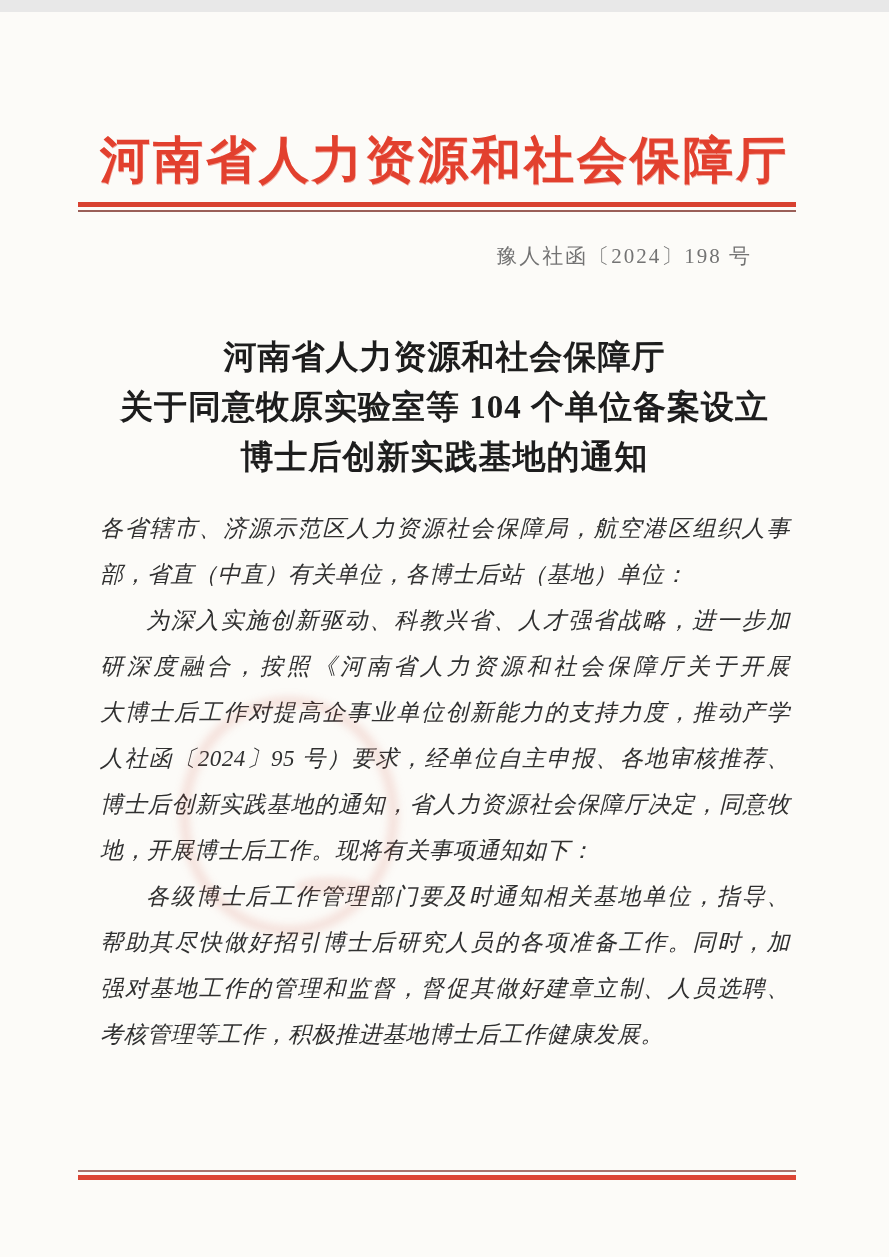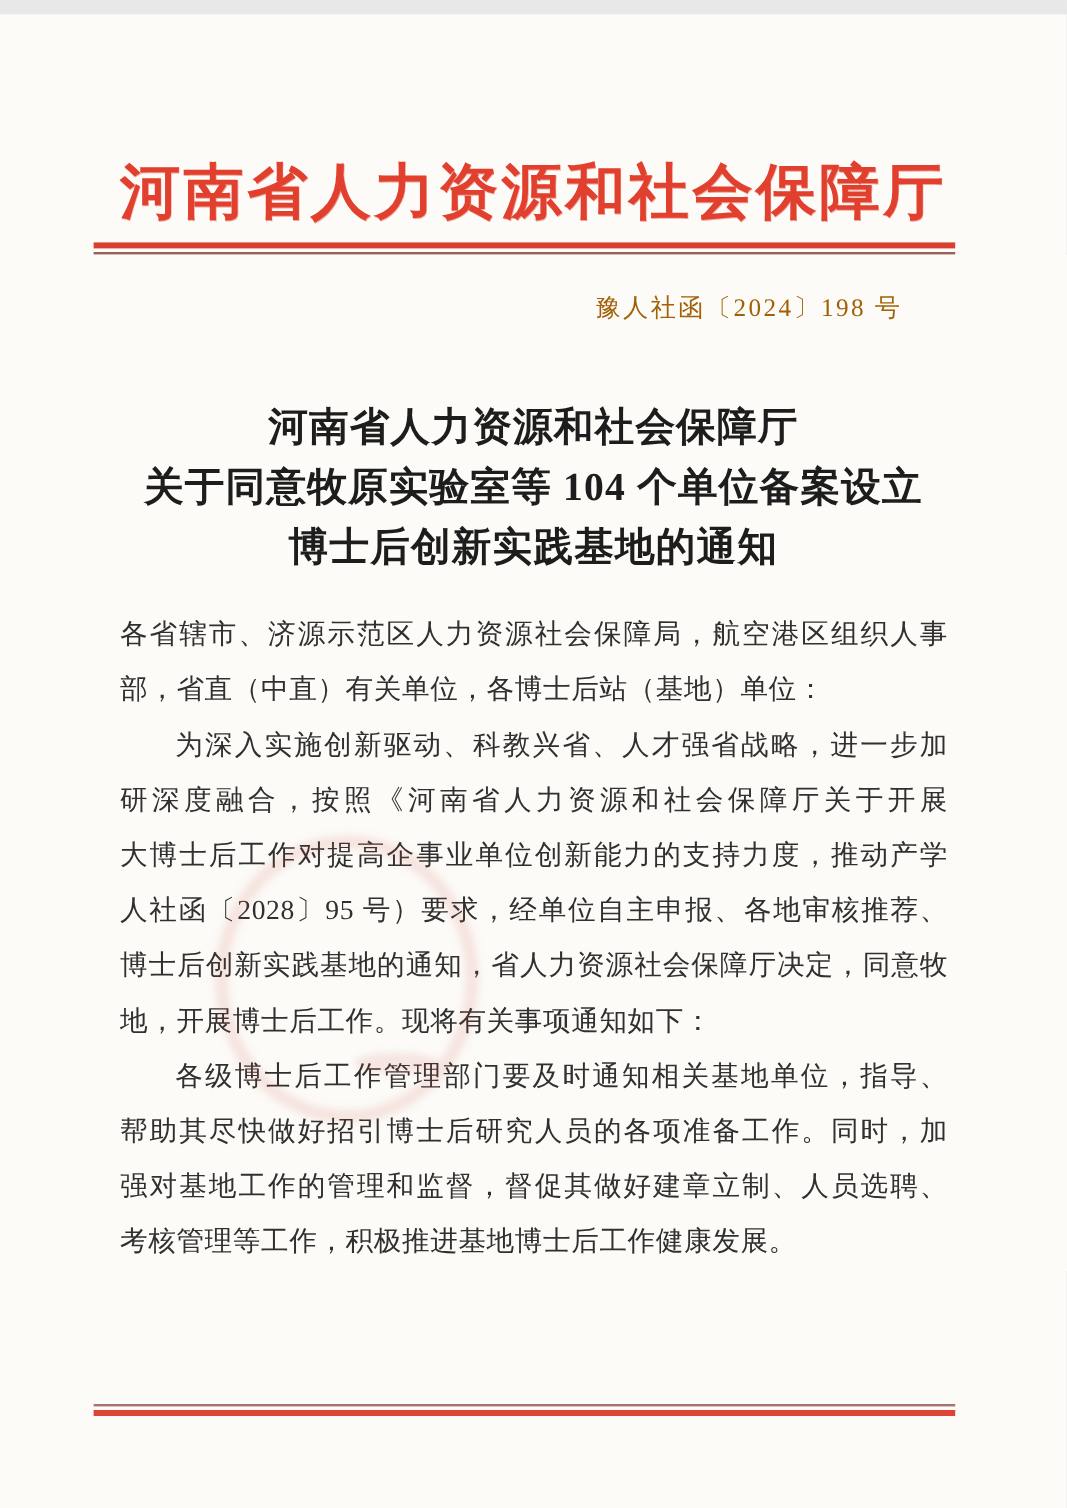--- a/index.html
+++ b/index.html
@@ -44,21 +44,21 @@
   }
   
   .doc-number {
     position: absolute;
     top: 230px;
     left: 78px;
     width: 674px;
     text-align: right;
     font-size: 21px;
     letter-spacing: 2px;
-    color: #a16207;
+    color: #737373;
   }
   
   .title-block {
     position: absolute;
     top: 320px;
     left: 44px;
     right: 44px;
     text-align: center;
     font-size: 33px;
     font-weight: bold;
@@ -74,20 +74,21 @@
     width: 690px;
     font-size: 23px;
     line-height: 46px;
     color: #303030;
     letter-spacing: 0.5px;
   }
   .body-line {
     text-align: justify;
     text-align-last: justify;
     white-space: nowrap;
+    font-style: italic;
   }
   .body-line.last {
     text-align-last: left;
   }
   .body-line.indent {
     padding-left: 46px;
   }
   
   .seal-bleed {
     position: absolute;
@@ -141,21 +142,21 @@
 
   <div class="body-block">
       <div class="paragraph">
         <div class="body-line">各省辖市、济源示范区人力资源社会保障局，航空港区组织人事</div>
         <div class="body-line last">部，省直（中直）有关单位，各博士后站（基地）单位：</div>
       </div>
       <div class="paragraph">
         <div class="body-line indent">为深入实施创新驱动、科教兴省、人才强省战略，进一步加</div>
         <div class="body-line">研深度融合，按照《河南省人力资源和社会保障厅关于开展</div>
         <div class="body-line">大博士后工作对提高企事业单位创新能力的支持力度，推动产学</div>
-        <div class="body-line">人社函〔2028〕95 号）要求，经单位自主申报、各地审核推荐、</div>
+        <div class="body-line">人社函〔2024〕95 号）要求，经单位自主申报、各地审核推荐、</div>
         <div class="body-line">博士后创新实践基地的通知，省人力资源社会保障厅决定，同意牧</div>
         <div class="body-line last">地，开展博士后工作。现将有关事项通知如下：</div>
       </div>
       <div class="paragraph">
         <div class="body-line indent">各级博士后工作管理部门要及时通知相关基地单位，指导、</div>
         <div class="body-line">帮助其尽快做好招引博士后研究人员的各项准备工作。同时，加</div>
         <div class="body-line">强对基地工作的管理和监督，督促其做好建章立制、人员选聘、</div>
         <div class="body-line last">考核管理等工作，积极推进基地博士后工作健康发展。</div>
       </div>
     </div>

